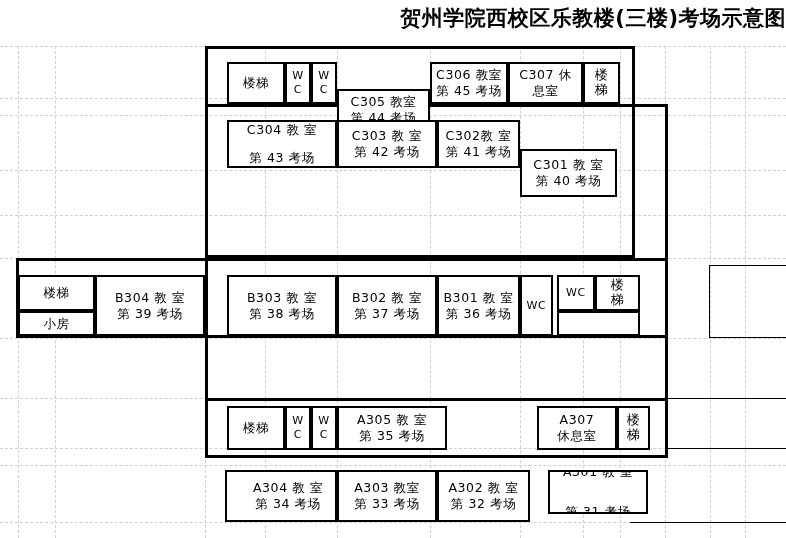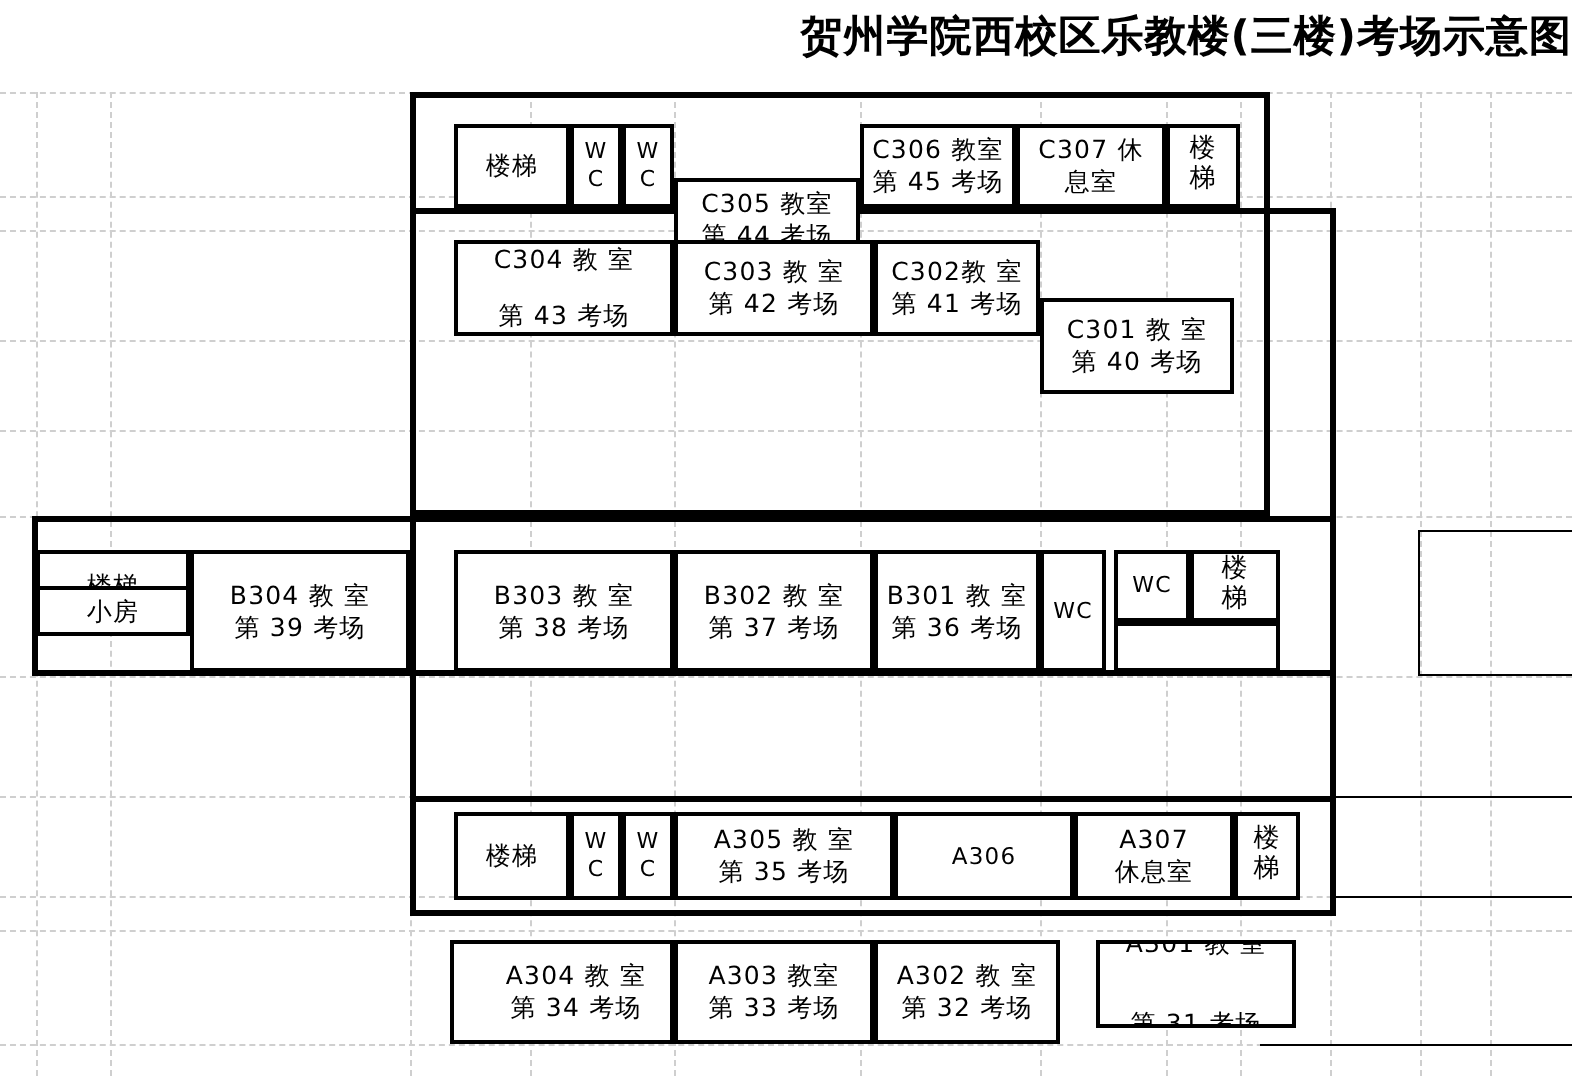--- a/index.html
+++ b/index.html
@@ -193,21 +193,21 @@
     <span class="l2">第 41 考场</span>
   </div>
   <div class="room" style="left:520px; top:120px; width:97px; height:48px;margin-top:29px;">
     <span class="l1">C301 教 室</span>
     <span class="l2">第 40 考场</span>
   </div>
 
   <div class="room" style="left:18px; top:275px; width:77px; height:36px;">
     <span class="l1">楼梯</span>
   </div>
-  <div class="room" style="left:18px; top:293px; width:77px; height:25px;">
+  <div class="room" style="left:18px; top:311px; width:77px; height:25px;">
     <span class="l1">小房</span>
   </div>
   <div class="room" style="left:95px; top:275px; width:110px; height:61px;">
     <span class="l1">B304 教 室</span>
     <span class="l2">第 39 考场</span>
   </div>
 
   <div class="room" style="left:227px; top:275px; width:110px; height:61px;">
     <span class="l1">B303 教 室</span>
     <span class="l2">第 38 考场</span>
@@ -240,23 +240,20 @@
     <span class="l2">C</span>
   </div>
   <div class="room wc" style="left:311px; top:406px; width:26px; height:44px;">
     <span class="l1">W</span>
     <span class="l2">C</span>
   </div>
   <div class="room" style="left:337px; top:406px; width:110px; height:44px;">
     <span class="l1">A305 教 室</span>
     <span class="l2">第 35 考场</span>
   </div>
-  <div class="room small" style="left:447px; top:406px; width:90px; height:44px;">
-    <span class="l1">A306</span>
-  </div>
   <div class="room" style="left:537px; top:406px; width:80px; height:44px;">
     <span class="l1">A307</span>
     <span class="l2">休息室</span>
   </div>
   <div class="room vert" style="left:617px; top:406px; width:33px; height:44px;">
     <span class="l1">楼</span>
     <span class="l2">梯</span>
   </div>
 
   <div class="room" style="left:225px; top:470px; width:112px; height:52px;padding-left:14px;">

